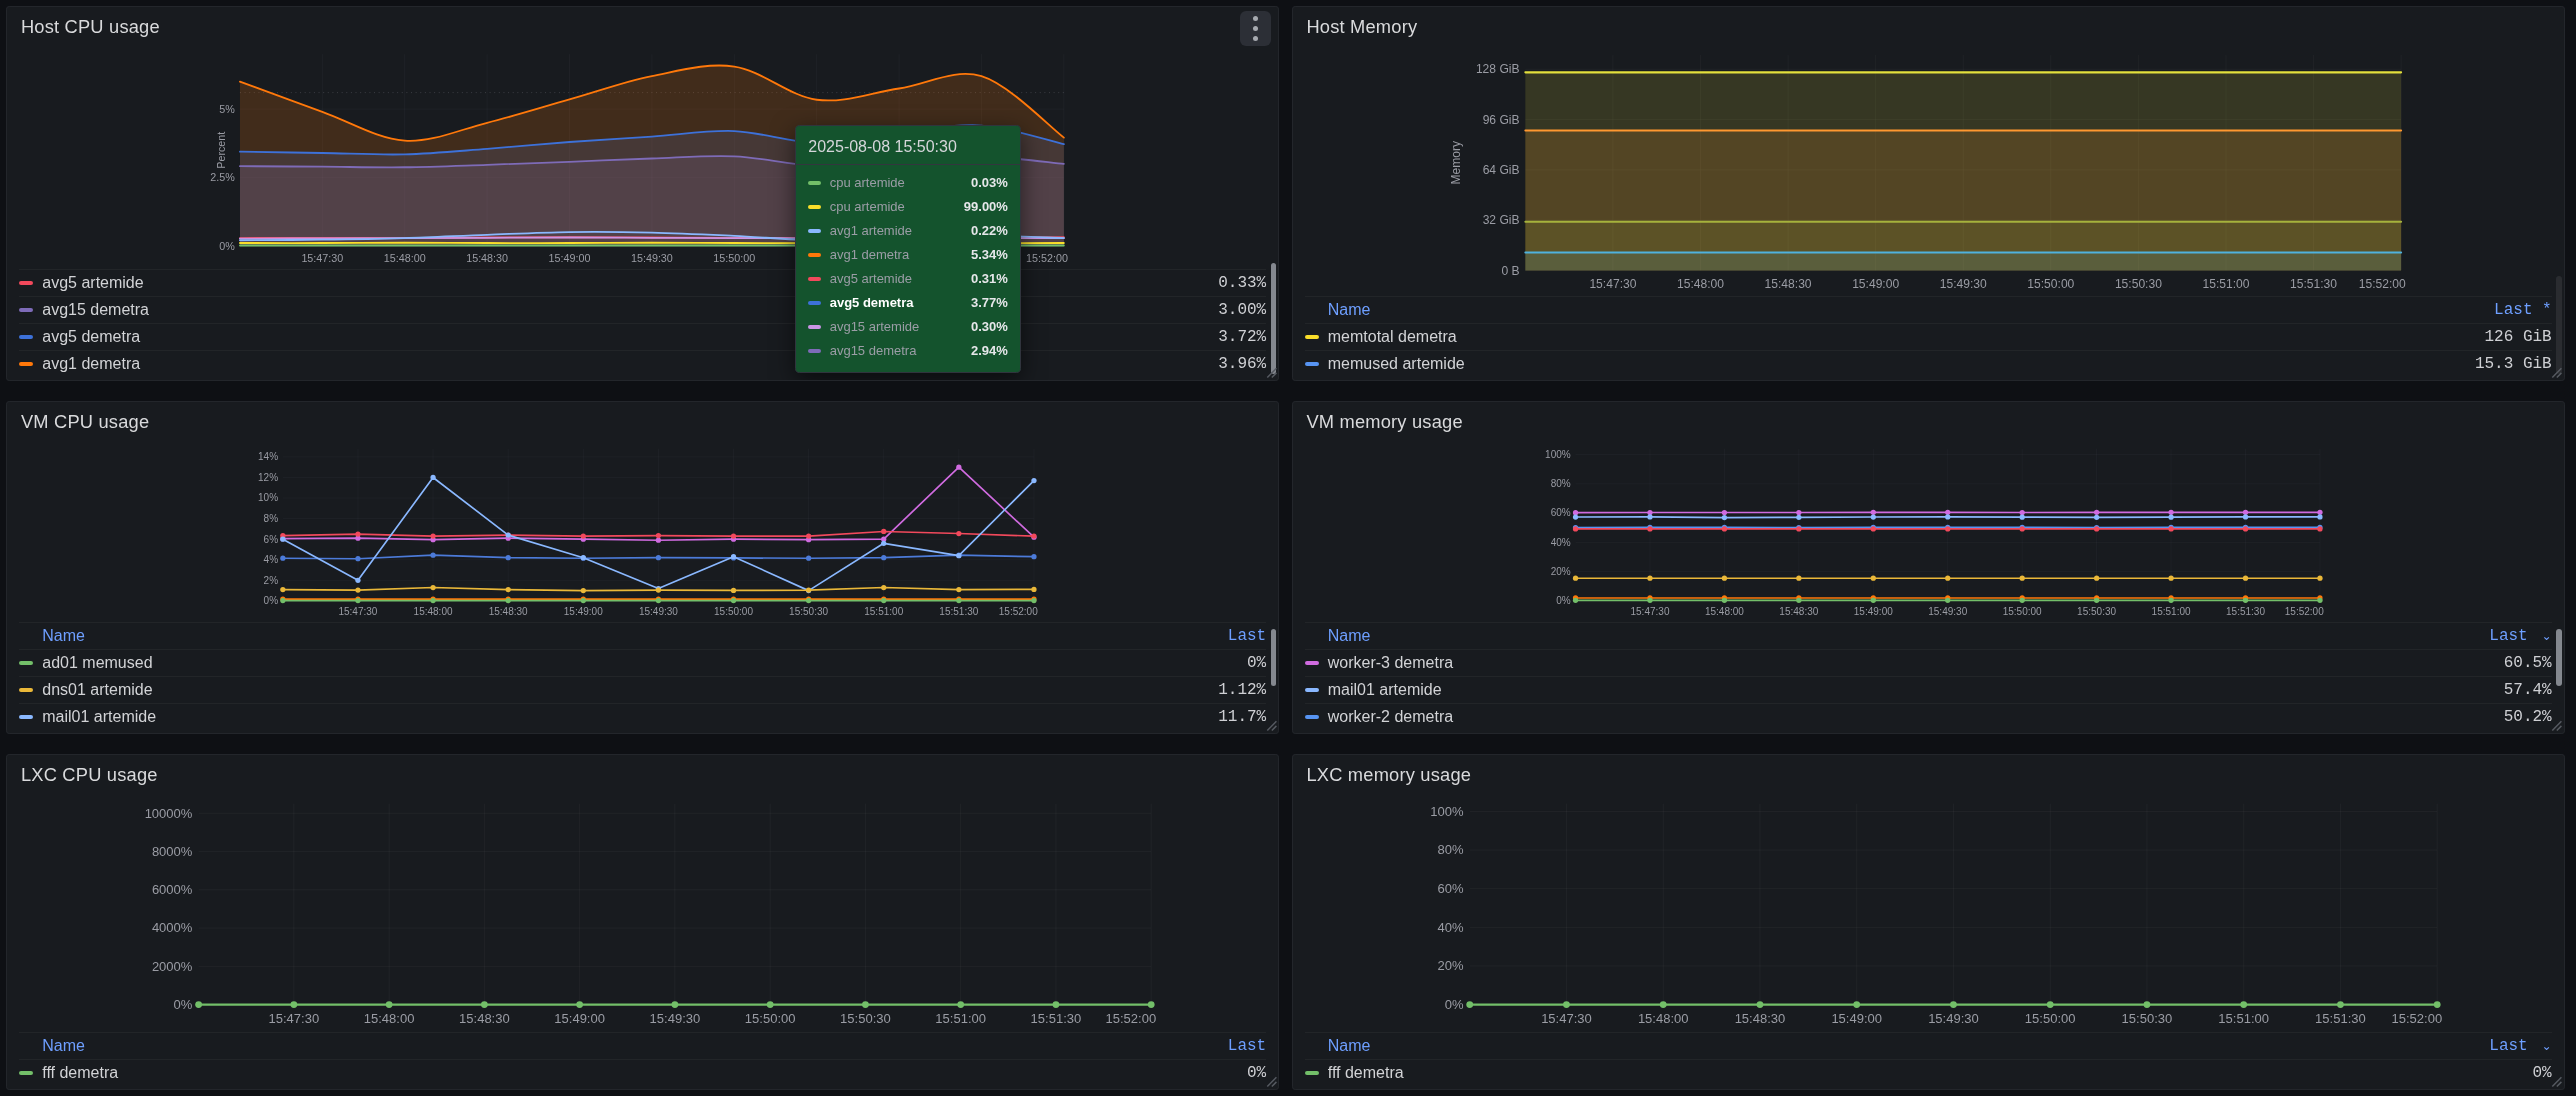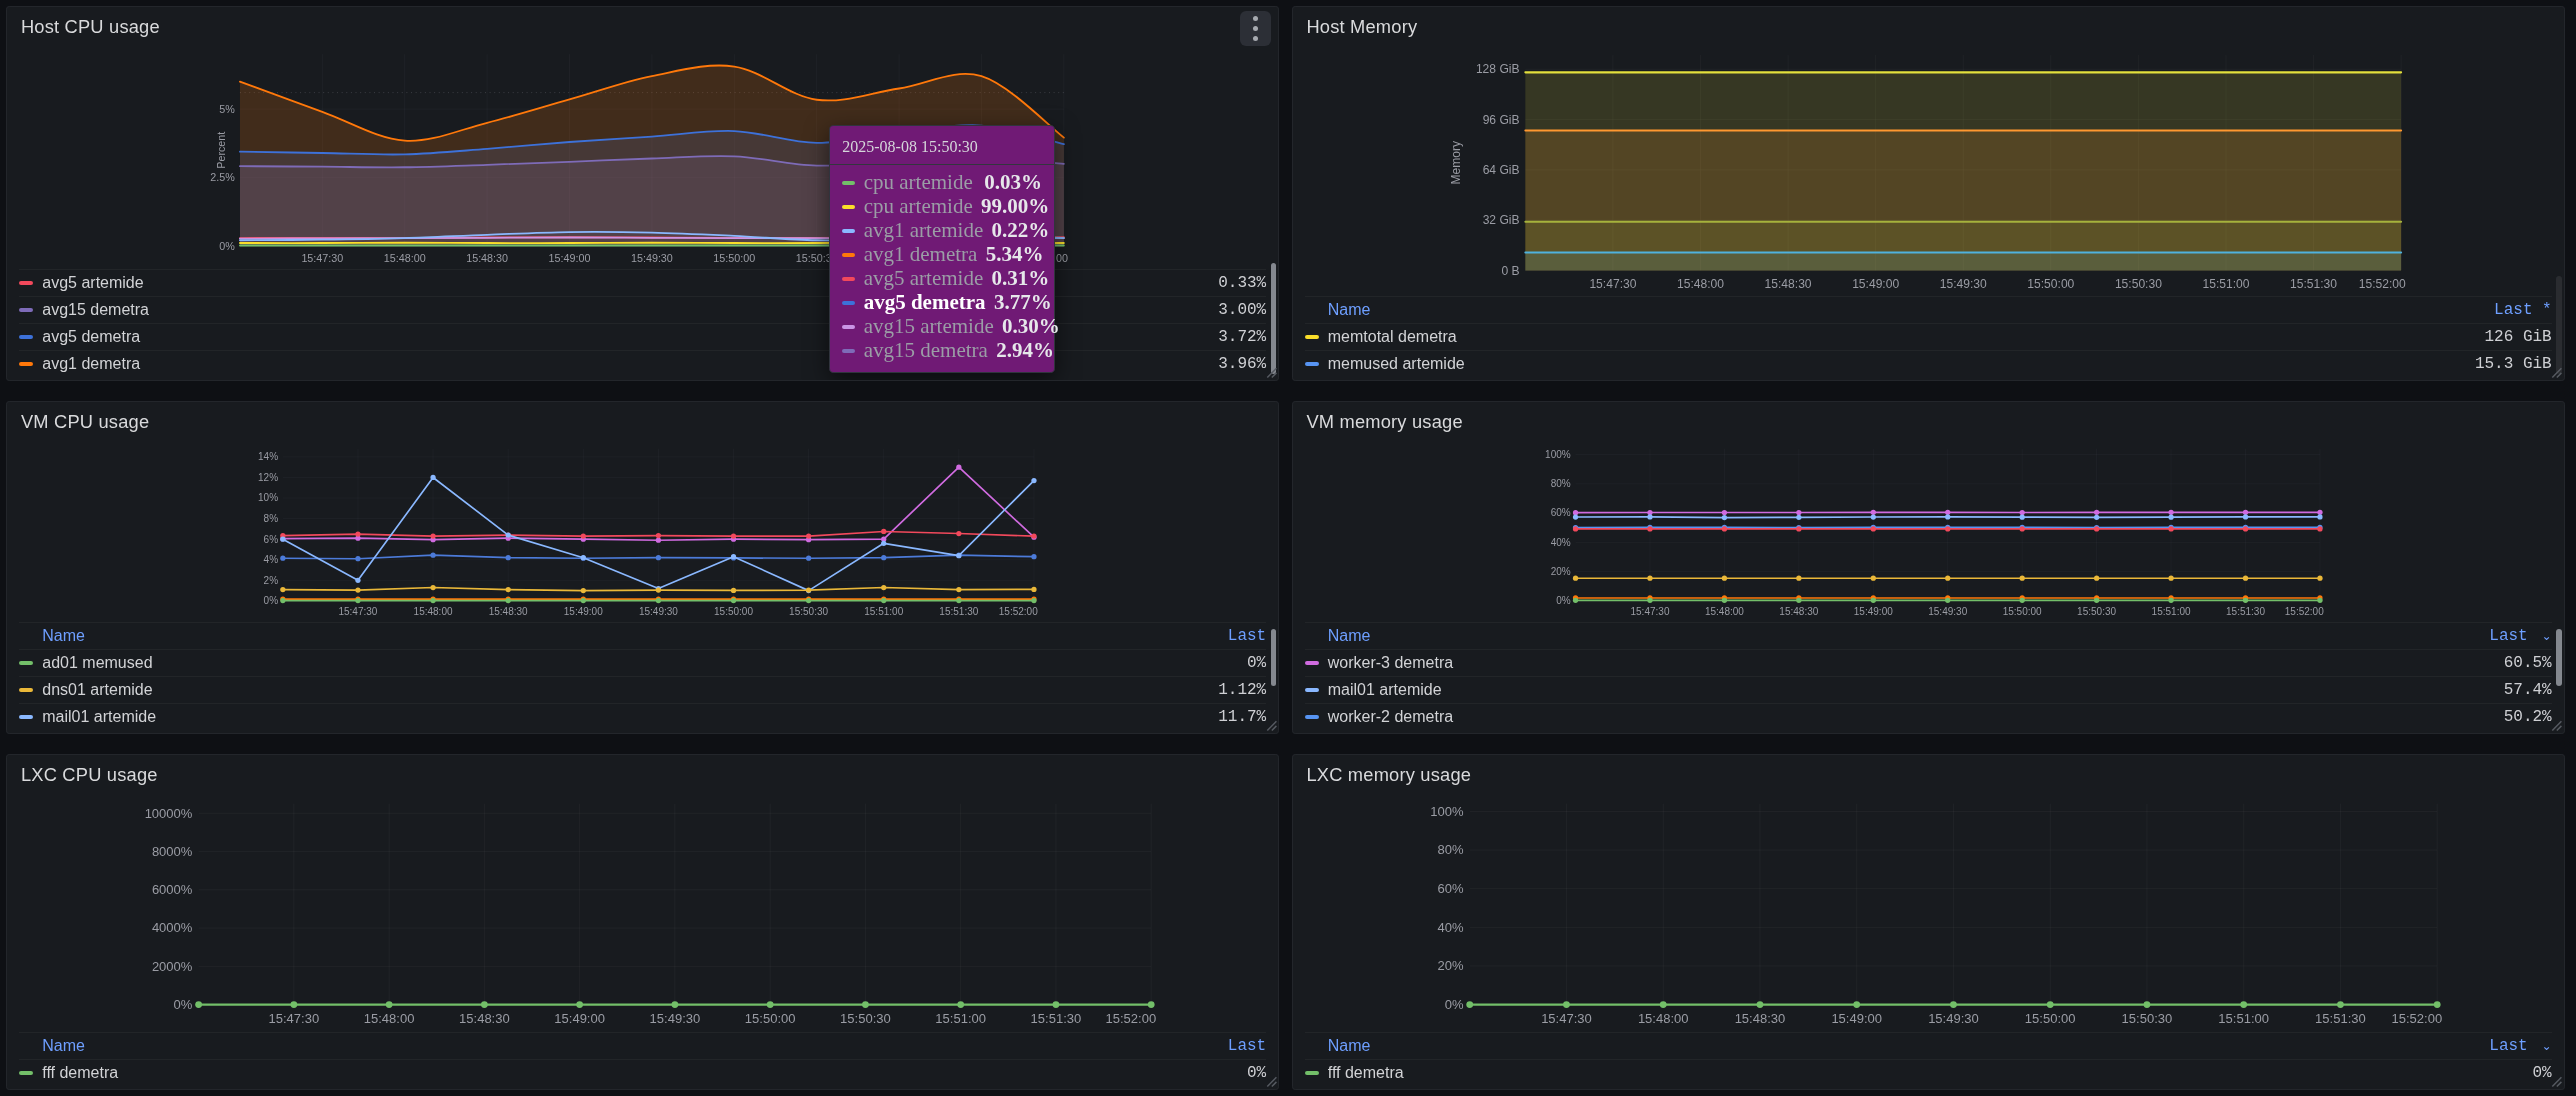--- a/index.html
+++ b/index.html
@@ -51,32 +51,31 @@
     font-size:16px;
   }
   .lswatch { width:13.8px; height:4.6px; border-radius:2.3px; flex:0 0 13.8px; }
   .lname { color:#d2d3d6; white-space:nowrap; }
   .lval { margin-left:auto; color:#cfd0d4;font-family:Liberation Mono, monospace; }
   .lrow.lhead .lname, .lrow.lhead .lval { color:#6e9fff; font-weight:500; cursor:pointer; }
   .lrow.lhead .lswatch { background:transparent; }
   .sortglyph { font-size:12.2px; color:#6e9fff; margin-left:4.6px; }
   
   .tooltip {
-    position:absolute; left:822px; top:118px; width:226px;
-    background:#701a75;
+    position:absolute; left:788px; top:118px; width:226px;
+    background:#14532d;
     border:0.8px solid #30343d;
     border-radius:4.6px;
     box-shadow:0 7.6px 23px rgba(0,0,0,.55);
     padding:9.2px 12.2px 9.2px 12.2px;
     z-index:20;
-    font-family:Liberation Serif, serif;
   }
   .tt-time { font-size:16px; color:#d5d6da; font-weight:500; padding:3.1px 0 7.6px 0; }
   .tt-div { height:0.8px; background:#33363e; margin:0 -12.2px 6.1px -12.2px; }
-  .tt-row { height:24px; display:flex; align-items:center; gap:8.4px; font-size:21px; }
+  .tt-row { height:24px; display:flex; align-items:center; gap:8.4px; font-size:13px; }
   .tt-sw { width:13px; height:4.6px; border-radius:2.3px; flex:0 0 13px; }
   .tt-label { color:#9b9da6; white-space:nowrap; }
   .tt-row.hl .tt-label { color:#ffffff; font-weight:700; }
   .tt-val { margin-left:auto; color:#e6e7ea; font-weight:700; }
   
   .vthumb { position:absolute; width:5.4px; border-radius:3.1px; background:#84888f; right:2.3px; z-index:30; }
   .vtrack { position:absolute; width:5.4px; border-radius:3.1px; background:rgba(255,255,255,.08); right:2.3px; z-index:29; }
   .rz { position:absolute; right:1.5px; bottom:1.5px; width:12.2px; height:12.2px; cursor:nwse-resize; z-index:31; }
 </style>
 </head>

